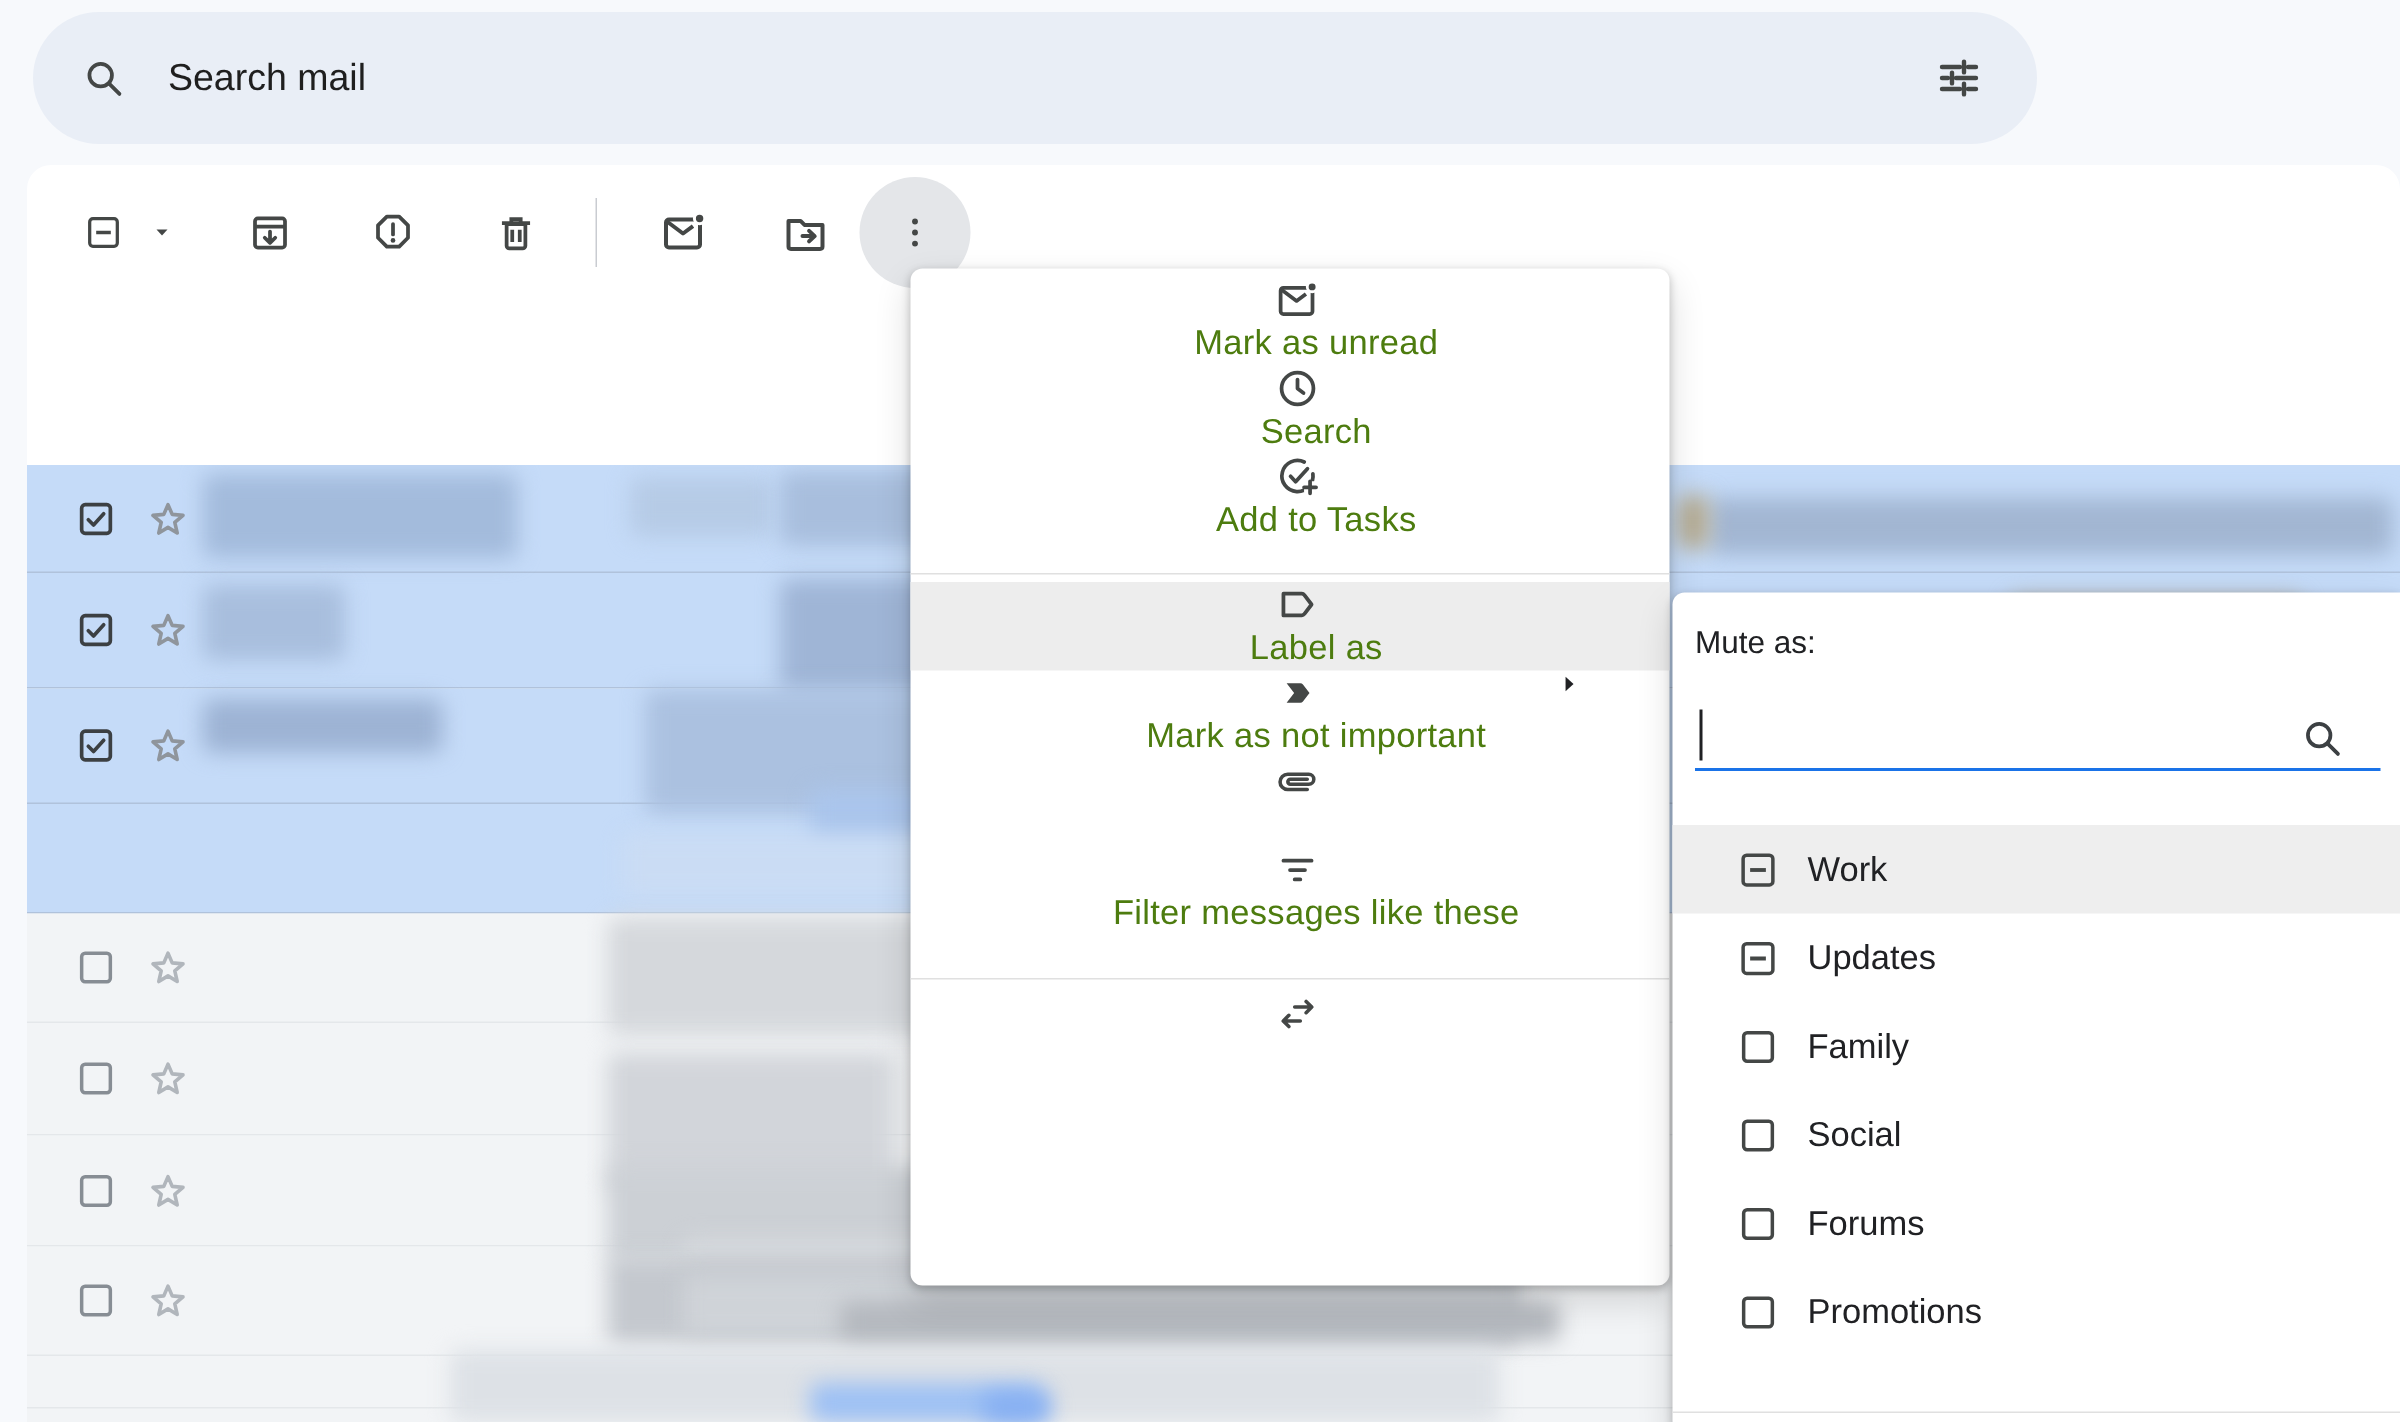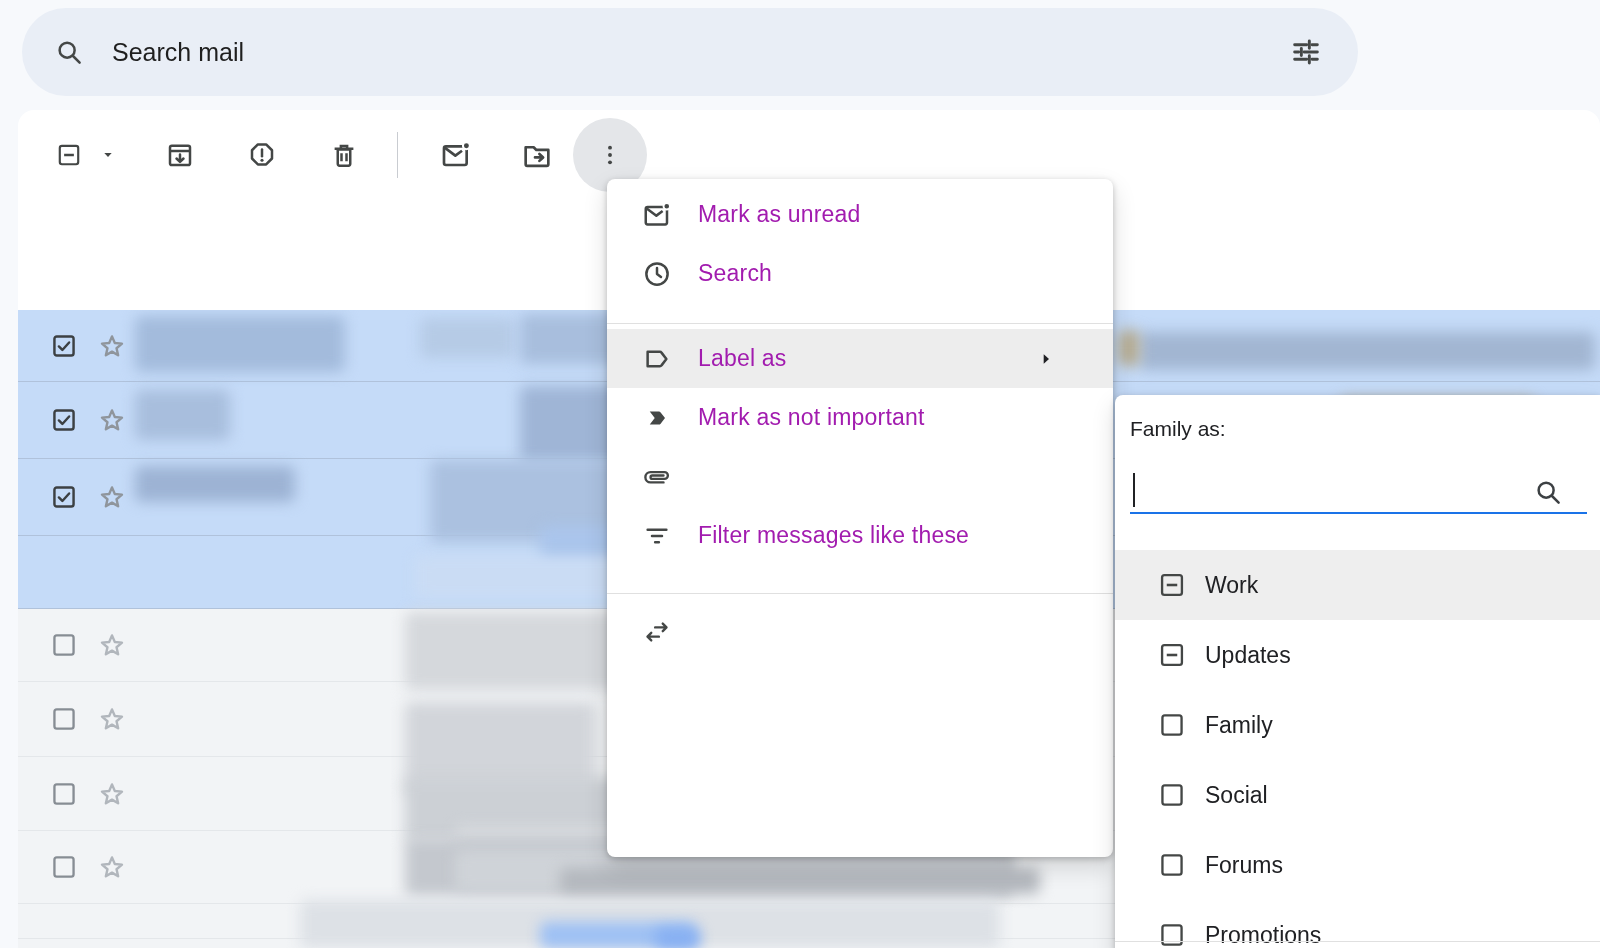--- a/index.html
+++ b/index.html
@@ -41,39 +41,39 @@
   .row .st{position:absolute;left:78px;top:50%;margin-top:-16px;width:32px;height:32px;}
   .row.sel .cb{color:#3c4043;} .row.sel .st{color:#8f959c;}
   .row.unsel .cb{color:#878d94;} .row.unsel .st{color:#b1b6bc;}
   .blk{position:absolute;filter:blur(7px);border-radius:6px;}
 
   
   .menu{position:absolute;left:607px;top:179px;width:506px;height:678px;background:#fff;border-radius:8px;
         box-shadow:0 2px 6px rgba(0,0,0,.22),0 10px 24px rgba(0,0,0,.14);z-index:30;padding-top:6px;
         box-sizing:border-box;}
   .menu-item{display:flex;align-items:center;height:59px;padding-left:35px;cursor:pointer;
-             font-size:23px;color:#a21caf;letter-spacing:.2px;}
+             font-size:23px;color:#4d7c0f;letter-spacing:.2px;flex-direction:column;}
   .menu-item .mi-icon{width:30px;height:30px;margin-right:26px;color:#444746;flex:0 0 auto;}
   .menu-item.hl{background:#ededed;}
   .menu-item .sub-arrow{margin-left:auto;margin-right:56px;width:22px;height:22px;color:#202124;}
   .menu-divider{height:1px;background:#e0e0e0;margin:20px 0 5px 0;}
   .menu-divider.second{margin:28px 0 8px 0;}
 
   
   .submenu{position:absolute;left:1115px;top:395px;width:485px;height:560px;background:#fff;
            border-radius:8px 0 0 8px;box-shadow:0 2px 6px rgba(0,0,0,.22),0 10px 24px rgba(0,0,0,.14);
            z-index:31;}
   .sm-title{position:absolute;left:15px;top:22px;font-size:21px;color:#202124;}
   .sm-input{position:absolute;left:15px;top:70px;width:453px;height:45px;border:none;
             border-bottom:2px solid #1a73e8;background:transparent;outline:none;font-size:22px;
             font-family:"Liberation Sans",sans-serif;}
   .sm-caret{position:absolute;left:18px;top:78px;width:2px;height:34px;background:#202124;}
   .sm-search-icon{position:absolute;left:418px;top:82px;width:30px;height:30px;color:#3c4043;}
   .sm-labels{position:absolute;left:0;top:155px;width:100%;}
-  .sm-row{display:flex;align-items:center;height:70px;cursor:pointer;}
+  .sm-row{display:flex;align-items:center;height:59px;cursor:pointer;}
   .sm-row.hl{background:#eeeeee;}
   .sm-row .sm-cb{width:28px;height:28px;margin-left:43px;margin-right:19px;color:#444746;flex:0 0 auto;}
   .sm-row .sm-name{font-size:23px;color:#202124;}
   .sm-divider{position:absolute;left:0;top:546px;width:100%;height:1px;background:#e0e0e0;}
 </style>
 </head>
 <body>
 
 <div id="app">
 
@@ -334,20 +334,31 @@
       </div>
       <div class="menu-item">
         <span class="icon mi-icon">
           <svg viewBox="0 0 24 24" fill="none" stroke="currentColor" stroke-width="2">
             <circle cx="12" cy="12" r="8.5"></circle>
             <path d="M12 7.2V12l3.2 2.4" stroke-linecap="round" stroke-linejoin="round"></path>
           </svg>
         </span>
         <span>Search</span>
       </div>
+      <div class="menu-item">
+        <span class="icon mi-icon">
+          <svg viewBox="0 0 24 24" fill="none" stroke="currentColor" stroke-width="2">
+            <path d="M20.2 10.3a8.3 8.3 0 1 1-4.6-6.3" stroke-linecap="round"></path>
+            <path d="M8.3 11.6l2.7 2.9 6.3-6.9" stroke-linecap="round" stroke-linejoin="round"></path>
+            <path d="M18.7 14.3v6.4M15.5 17.5h6.4" stroke="#fff" stroke-width="5"></path>
+            <path d="M18.7 14.3v6.4M15.5 17.5h6.4" stroke-linecap="round"></path>
+          </svg>
+        </span>
+        <span>Add to Tasks</span>
+      </div>
       <div class="menu-divider"></div>
       <div class="menu-item hl">
         <span class="icon mi-icon">
           <svg viewBox="0 0 24 24" fill="none" stroke="currentColor" stroke-width="2" stroke-linejoin="round">
             <path d="M4.5 6.2h9.8a1.6 1.6 0 0 1 1.3.7l3.9 5.1-3.9 5.1a1.6 1.6 0 0 1-1.3.7H4.5z"></path>
           </svg>
         </span>
         <span>Label as</span>
         <span class="icon sub-arrow">
           <svg viewBox="0 0 24 24" fill="currentColor">
@@ -382,21 +393,21 @@
       <div class="menu-item">
         <span class="icon mi-icon">
           <svg viewBox="0 0 24 24" fill="none" stroke="currentColor" stroke-width="1.9" stroke-linecap="round" stroke-linejoin="round">
             <path d="M10.5 8.3h9M16.6 5.3l3 3-3 3M13.5 15.7h-9M7.4 12.7l-3 3 3 3"></path>
           </svg>
         </span>
       </div>
     </div>
 
   <div class="submenu">
-    <div class="sm-title">Family as:</div>
+    <div class="sm-title">Mute as:</div>
     <input class="sm-input" value="" style="">
     <div class="sm-caret"></div>
     <span class="icon sm-search-icon" id="sm-search-slot">
         <svg viewBox="0 0 24 24" fill="none" stroke="currentColor" stroke-width="2">
           <circle cx="10.5" cy="10.5" r="6"></circle>
           <line x1="15" y1="15" x2="20.5" y2="20.5" stroke-linecap="round"></line>
         </svg>
       </span>
     <div class="sm-labels" id="labels">
         <div class="sm-row hl">

